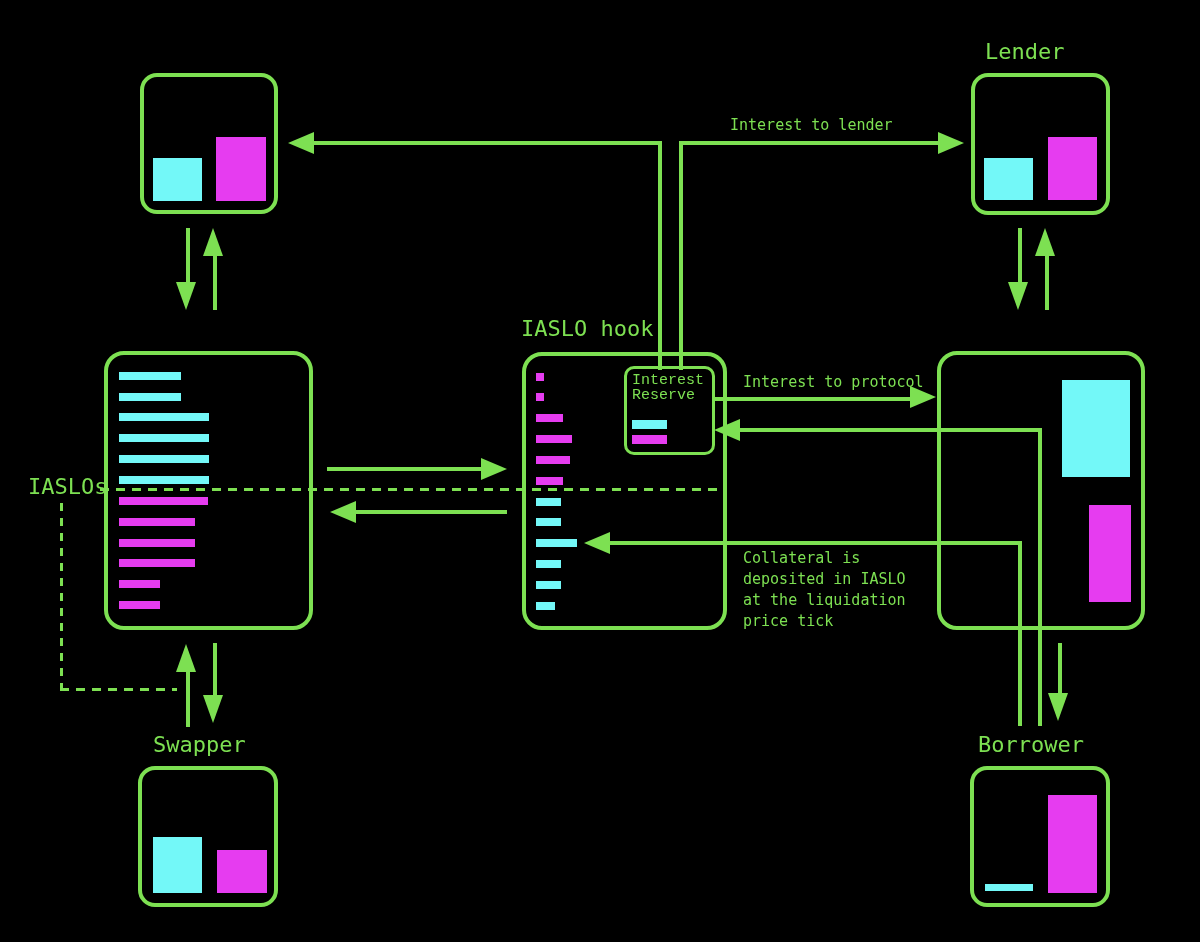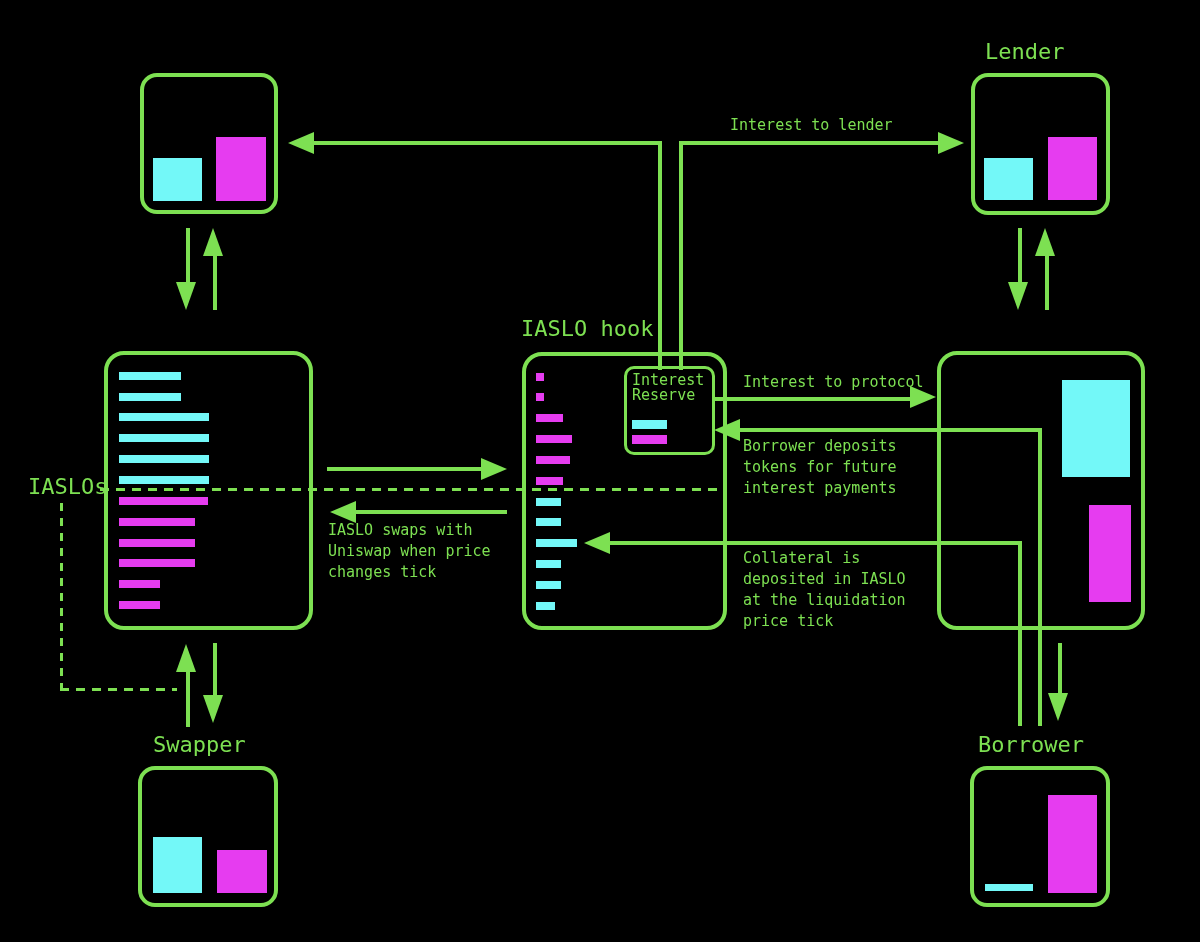--- a/index.html
+++ b/index.html
@@ -21,21 +21,21 @@
   .box.small{border-radius:17px;}
   .box.inner{border-width:3px;border-radius:10px;}
   .title{
     position:absolute;color:var(--green);
     font-size:22px;line-height:23px;white-space:pre-line;
   }
   .label{
     position:absolute;color:var(--green);
     font-size:15px;line-height:21px;white-space:pre-line;
   }
-  .label.tight{line-height:15px;}
+  .label.tight{line-height:15px;font-family:Liberation Mono, monospace;}
   .hl{position:absolute;height:4px;background:var(--green);}
   .vl{position:absolute;width:4px;background:var(--green);}
   .ah{position:absolute;width:0;height:0;}
   .ah-left{border-top:11px solid transparent;border-bottom:11px solid transparent;border-right:26px solid var(--green);}
   .ah-right{border-top:11px solid transparent;border-bottom:11px solid transparent;border-left:26px solid var(--green);}
   .ah-up{border-left:10px solid transparent;border-right:10px solid transparent;border-bottom:28px solid var(--green);}
   .ah-down{border-left:10px solid transparent;border-right:10px solid transparent;border-top:28px solid var(--green);}
   .dash-h{position:absolute;height:3px;background:repeating-linear-gradient(90deg,var(--green) 0 9px,transparent 9px 16px);}
   .dash-v{position:absolute;width:3px;background:repeating-linear-gradient(180deg,var(--green) 0 8px,transparent 8px 15px);}
   .bars{position:absolute;inset:0;pointer-events:none;}
@@ -58,30 +58,24 @@
   <div class="title" style="left:985px;top:40px">Lender</div>
   <div class="title" style="left:521px;top:317px">IASLO hook</div>
   <div class="title" style="left:153px;top:733px">Swapper</div>
   <div class="title" style="left:978px;top:733px">Borrower</div>
   <div class="label tight" style="left:632px;top:373px">Interest
 Reserve</div>
   <div class="title" style="left:28px;top:475px">IASLOs</div>
 
   <div class="label" style="left:730px;top:115px">Interest to lender</div>
   <div class="label" style="left:743px;top:372px">Interest to protocol</div>
-  <div class="label" style="left:743px;top:436px">Borrower deposits
-tokens for future
-interest payments</div>
   <div class="label" style="left:743px;top:548px">Collateral is
 deposited in IASLO
 at the liquidation
 price tick</div>
-  <div class="label" style="left:328px;top:520px">IASLO swaps with
-Uniswap when price
-changes tick</div>
 
   <div class="hl" style="left:310px;top:141px;width:352px"></div>
   <div class="ah ah-left" style="left:288px;top:132px"></div>
   <div class="vl" style="left:658px;top:141px;height:229px"></div>
   <div class="vl" style="left:679px;top:141px;height:229px"></div>
 
   <div class="hl" style="left:681px;top:141px;width:259px"></div>
   <div class="ah ah-right" style="left:938px;top:132px"></div>
 
   <div class="hl" style="left:715px;top:397px;width:197px"></div>

